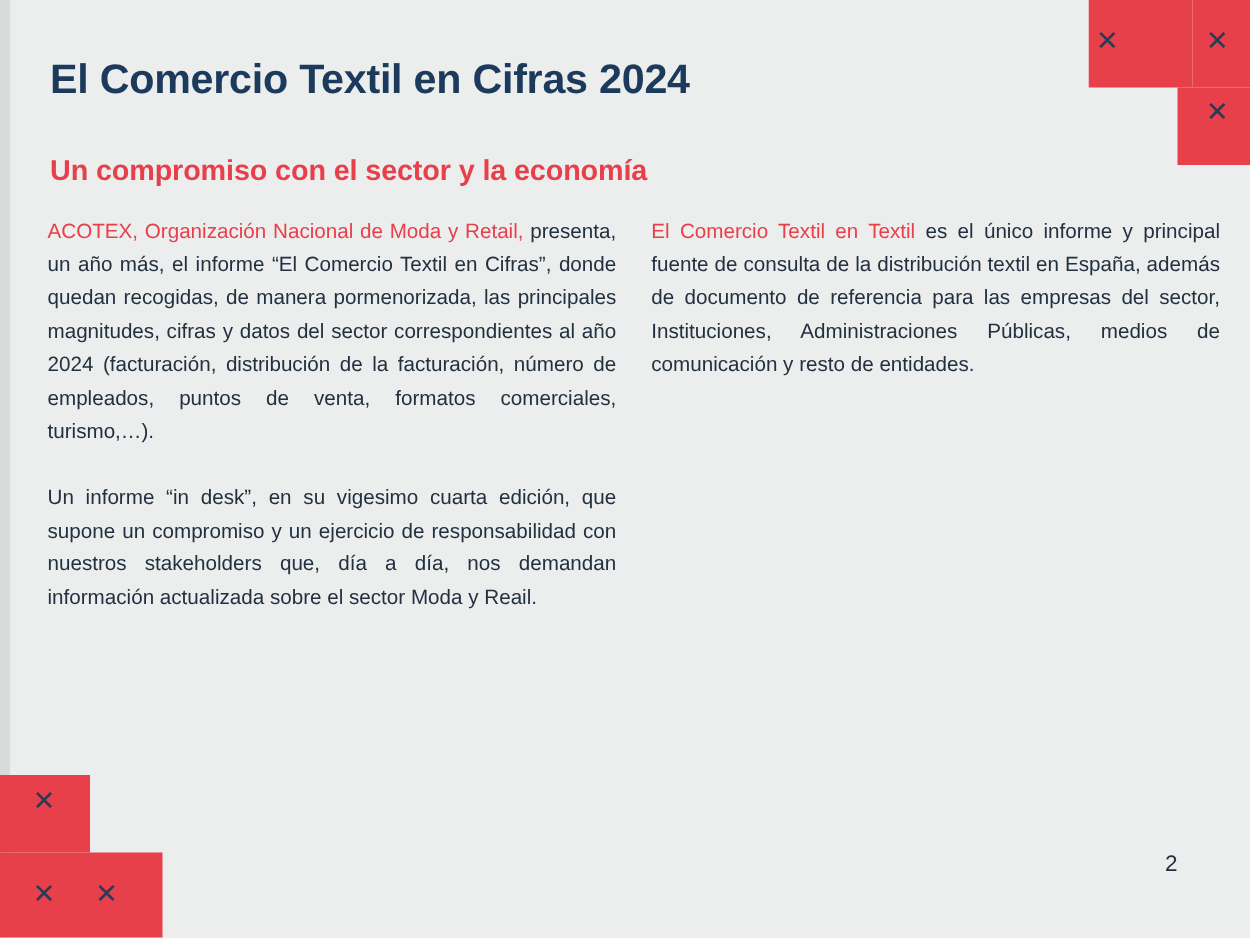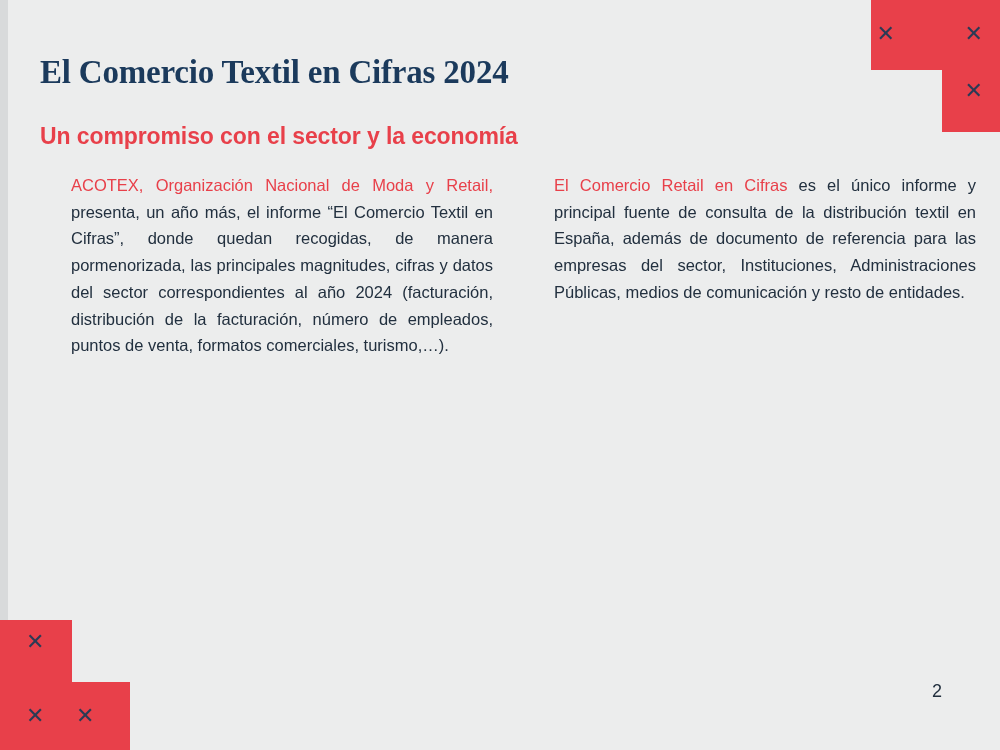--- a/index.html
+++ b/index.html
@@ -43,26 +43,25 @@
     font-size: 22px;
     line-height: 1;
     font-family: "DejaVu Sans", sans-serif;
     user-select: none;
   }
 
   
   .title {
     position: absolute;
     left: 40px;
-    top: 32px;
+    top: 22px;
     font-size: 33px;
     font-weight: bold;
     color: #1b3a5c;
     letter-spacing: -0.2px;
-    font-family: Liberation Serif, serif;
   }
   .subtitle {
     position: absolute;
     left: 40px;
     top: 104px;
     font-size: 23px;
     font-weight: bold;
     color: #e8404a;
     letter-spacing: -0.1px;
     text-align: center;
@@ -72,21 +71,20 @@
   .columns {
     position: absolute;
     left: 38px;
     top: 172px;
     width: 938px;
     display: flex;
     gap: 28px;
   }
   .col {
     width: 463px;
-    margin-left: 33px;
   }
   .col p {
     margin: 0 0 26px 0;
     text-align: justify;
     font-size: 16.5px;
     line-height: 1.62;
     color: #22303f;
   }
   .col p:last-child { margin-bottom: 0; }
 
@@ -125,21 +123,22 @@
   <span class="cross" style="left:76px; bottom:23px;">✕</span>
 </div>
 
 <h1 class="title">El Comercio Textil en Cifras 2024</h1>
 <h2 class="subtitle">Un compromiso con el sector y la economía</h2>
 
 <div class="columns">
 
   <div class="col">
     <p><span class="hl">ACOTEX, Organización Nacional de Moda y Retail,</span><span> presenta, un año más, el informe “El Comercio Textil en Cifras”, donde quedan recogidas, de manera pormenorizada, las principales magnitudes, cifras y datos del sector correspondientes al año 2024 (facturación, distribución de la facturación, número de empleados, puntos de venta, formatos comerciales, turismo,…).</span></p>
+    <p>Un informe “in desk”, en su vigesimo cuarta edición, que supone un compromiso y un ejercicio de responsabilidad con nuestros stakeholders que, día a día, nos demandan información actualizada sobre el sector Moda y Reail.</p>
   </div>
 
   <div class="col">
-    <p><span class="hl">El Comercio Retail en Cifras</span><span> es el único informe y principal fuente de consulta de la distribución textil en España, además de documento de referencia para las empresas del sector, Instituciones, Administraciones Públicas, medios de comunicación y resto de entidades.</span></p>
+    <p><span class="hl">El Comercio Textil en Textil</span><span> es el único informe y principal fuente de consulta de la distribución textil en España, además de documento de referencia para las empresas del sector, Instituciones, Administraciones Públicas, medios de comunicación y resto de entidades.</span></p>
   </div>
 
 </div>
 
 <div class="page-number">2</div>
 
 </body></html>

